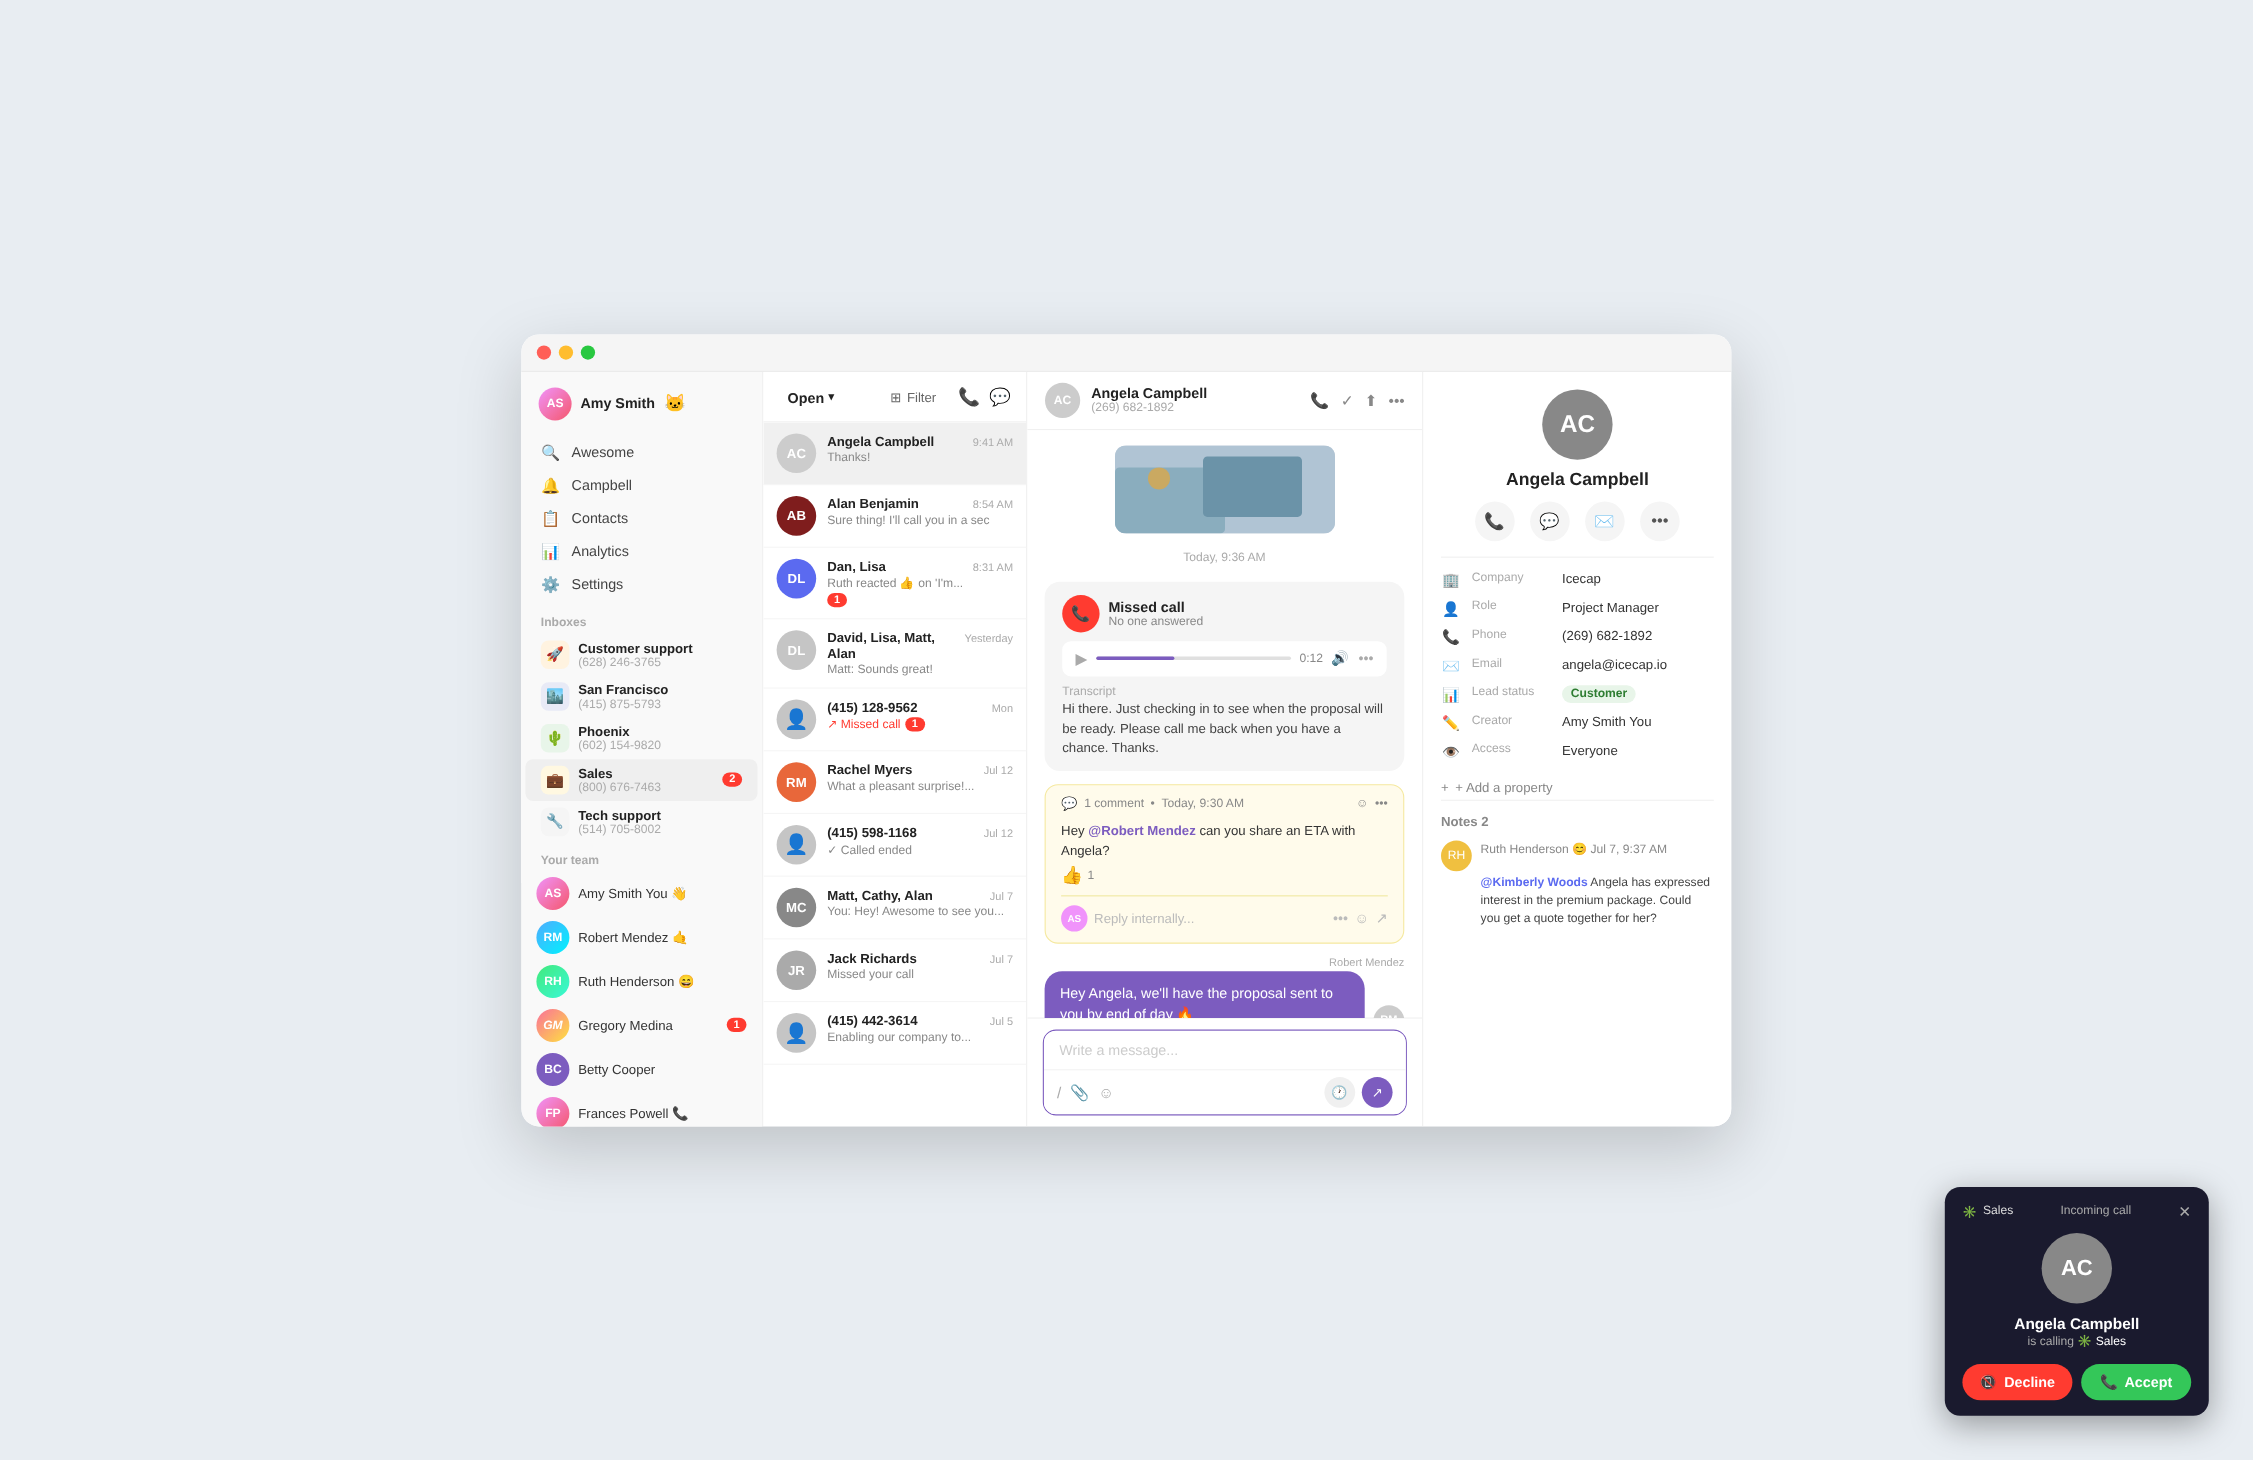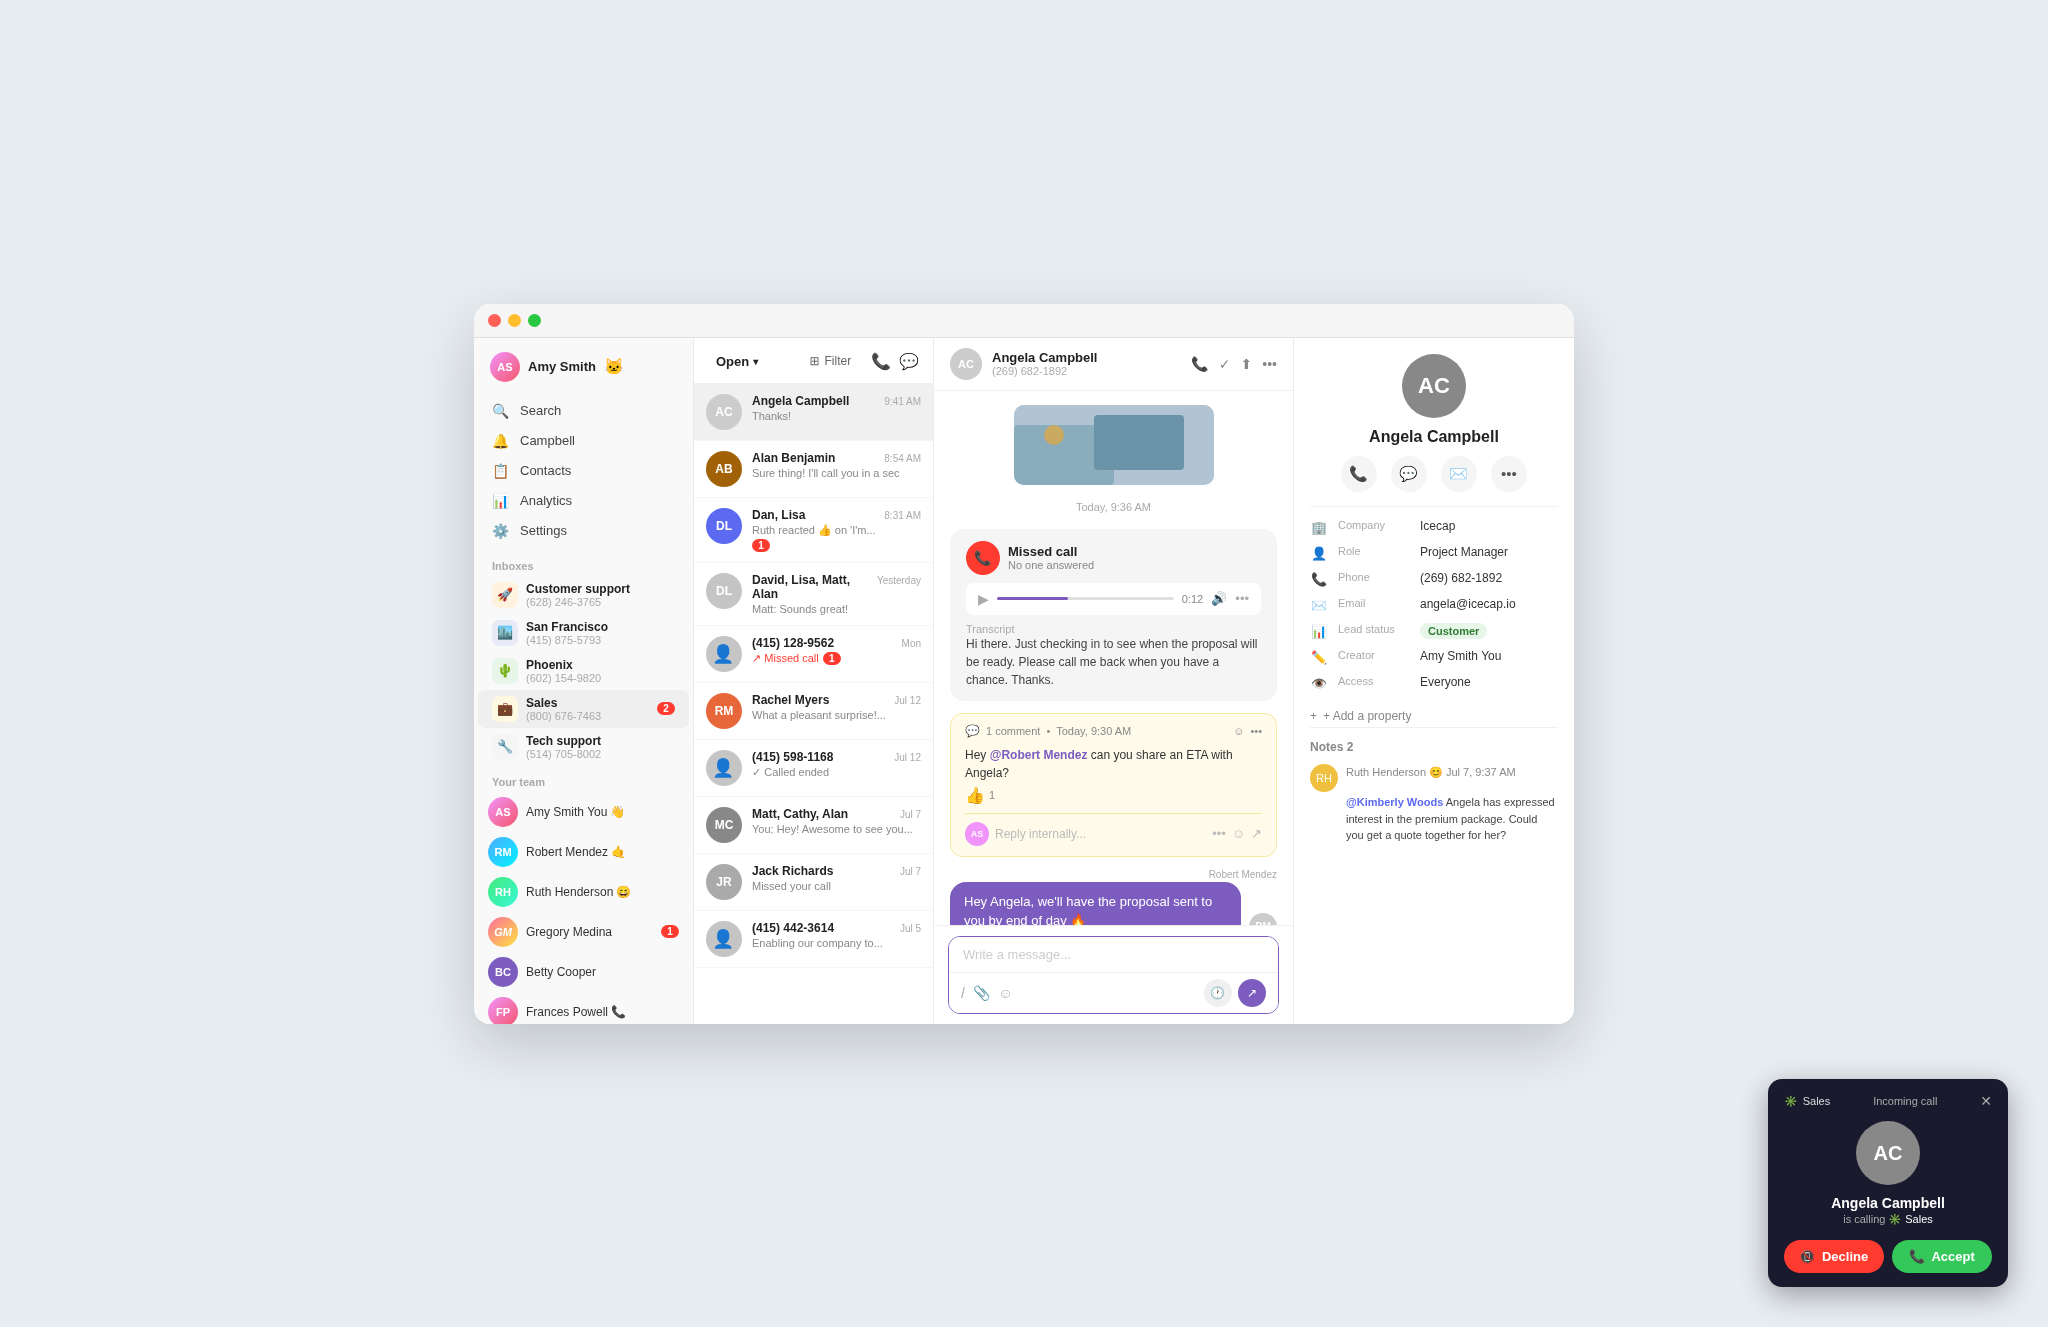--- a/index.html
+++ b/index.html
@@ -376,21 +376,21 @@
     <div class="sidebar">
       <div class="sidebar-user">
         <div class="avatar-sm avatar-amy">AS</div>
         <span class="sidebar-username">Amy Smith</span>
         <span>🐱</span>
       </div>
 
       <div class="sidebar-nav">
         <div class="nav-item">
           <span class="nav-icon">🔍</span>
-          <span>Search</span>
+          <span>Awesome</span>
         </div>
         <div class="nav-item">
           <span class="nav-icon">🔔</span>
           <span>Campbell</span>
         </div>
         <div class="nav-item">
           <span class="nav-icon">📋</span>
           <span>Contacts</span>
         </div>
         <div class="nav-item">
@@ -495,21 +495,21 @@
           <div class="conv-body">
             <div class="conv-top">
               <span class="conv-name">Angela Campbell</span>
               <span class="conv-time">9:41 AM</span>
             </div>
             <div class="conv-preview">Thanks!</div>
           </div>
         </div>
 
         <div class="conv-item">
-          <div class="conv-avatar" style="background:#a16207;">AB</div>
+          <div class="conv-avatar" style="background:#7f1d1d;">AB</div>
           <div class="conv-body">
             <div class="conv-top">
               <span class="conv-name">Alan Benjamin</span>
               <span class="conv-time">8:54 AM</span>
             </div>
             <div class="conv-preview">Sure thing! I'll call you in a sec</div>
           </div>
         </div>
 
         <div class="conv-item">

